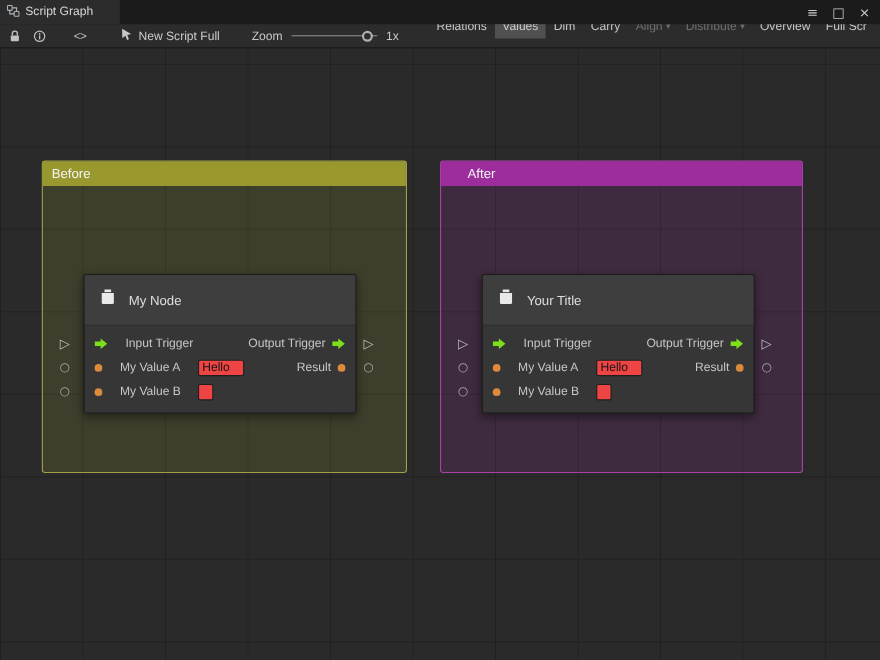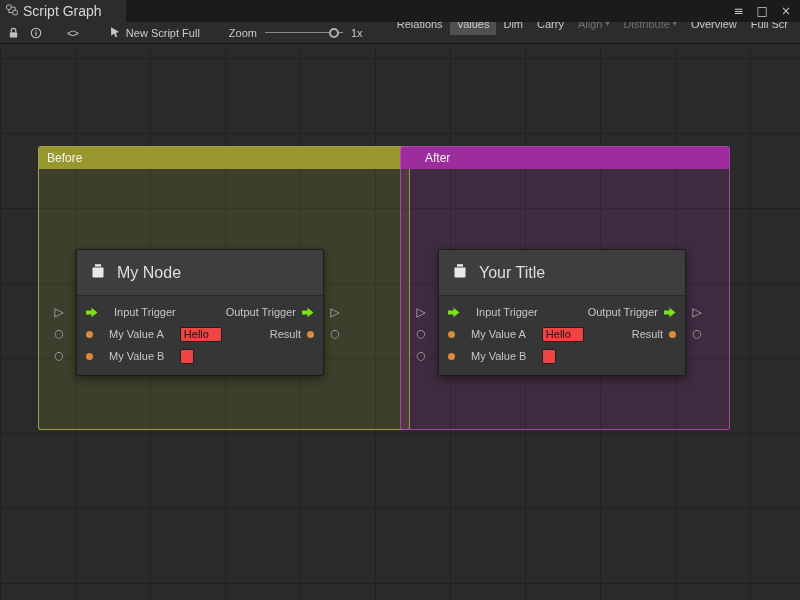--- a/index.html
+++ b/index.html
@@ -4,21 +4,21 @@
 <style>
   * { margin:0; padding:0; box-sizing:border-box; }
   html,body { width:800px; height:600px; overflow:hidden; background:#1b1b1b;
     font-family:"Liberation Sans","DejaVu Sans",sans-serif; }
 
   .app { width:800px; height:600px; display:flex; flex-direction:column; }
 
   
   .titlebar { height:22px; background:#1b1b1b; display:flex; align-items:stretch; flex:0 0 22px; }
   .tab { display:flex; align-items:center; gap:5px; padding:0 24px 0 6px; background:#2c2c2c;
-         font-size:14px; color:#d6d6d6; }
+         font-size:11px; color:#d6d6d6; }
   .win-controls { margin-left:auto; display:flex; align-items:center; gap:13px; padding-right:9px;
          color:#c8c8c8; font-size:12px; font-family:"DejaVu Sans",sans-serif; }
   .win-btn { cursor:default; line-height:1; }
 
   
   .toolbar { height:22px; flex:0 0 22px; background:#2c2c2c; display:flex; align-items:center;
          padding:0 5px; gap:7px; border-bottom:1px solid #161616; font-size:11px; color:#c8c8c8;
          overflow:hidden; white-space:nowrap; }
   .tb-icon { display:flex; align-items:center; justify-content:center; width:16px; height:22px; }
   .code-icon { margin-left:16px; letter-spacing:-1px; font-size:11px; color:#c4c4c4; width:auto; }
@@ -38,35 +38,35 @@
 
   
   .canvas { position:relative; width:800px; height:556px; flex:1 1 auto;
         background-color:#2a2a2a;
         background-image:linear-gradient(to right,#212121 1px,transparent 1px),
                          linear-gradient(to bottom,#212121 1px,transparent 1px);
         background-size:75px 75px; background-position:0 14px; overflow:hidden; }
 
   
   .group { position:absolute; height:284px; border-radius:3px; }
-  .group-before { left:38px; top:102px; width:372px;
+  .group-before { left:38px; top:102px; width:332px;
         background:rgba(165,165,55,0.16); border:1px solid rgba(178,178,75,0.85); }
   .group-after  { left:400px; top:102px; width:330px;
         background:rgba(172,52,172,0.16); border:1px solid rgba(185,70,185,0.85); }
   .group-header { height:22px; line-height:22px; padding:0 8px; font-size:12px; color:#f4f4f4;
         border-radius:2px 2px 0 0; }
   .group-before .group-header { background:#98982f; }
   .group-after  .group-header { background:#9d2d9d;padding-left:24px; }
 
   
   .node { position:absolute; left:37px; top:102px; width:248px; background:#363636;
         border:1px solid #1c1c1c; border-radius:2px; box-shadow:0 3px 9px rgba(0,0,0,0.45); }
   .node-header { display:flex; align-items:center; gap:9px; height:46px; padding:0 11px;
         background:#3e3e3e; border-bottom:1px solid #2a2a2a; border-radius:2px 2px 0 0; }
-  .node-title { font-size:16px; color:#dedede; }
+  .node-title { font-size:12px; color:#dedede; }
   .node-body { padding:5px 0 8px; }
   .port-row { display:flex; align-items:center; height:22px; padding:0 9px; }
   .port-left { display:flex; align-items:center; gap:16px; }
   .port-right { margin-left:auto; display:flex; align-items:center; gap:6px; }
   .port-label { font-size:11px; color:#c6c6c6; white-space:nowrap; }
   .value-dot { width:7px; height:7px; border-radius:50%; background:#dd8a3c; flex:0 0 7px; }
   .flow-arrow { display:flex; align-items:center; }
   .port-field { height:15px; background:#ef4444; border:1px solid #1f1f1f; border-radius:2px;
         color:#141414; font-size:11px; padding:0 3px; width:42px; font-family:inherit; }
   .port-field.small { width:14px; }

